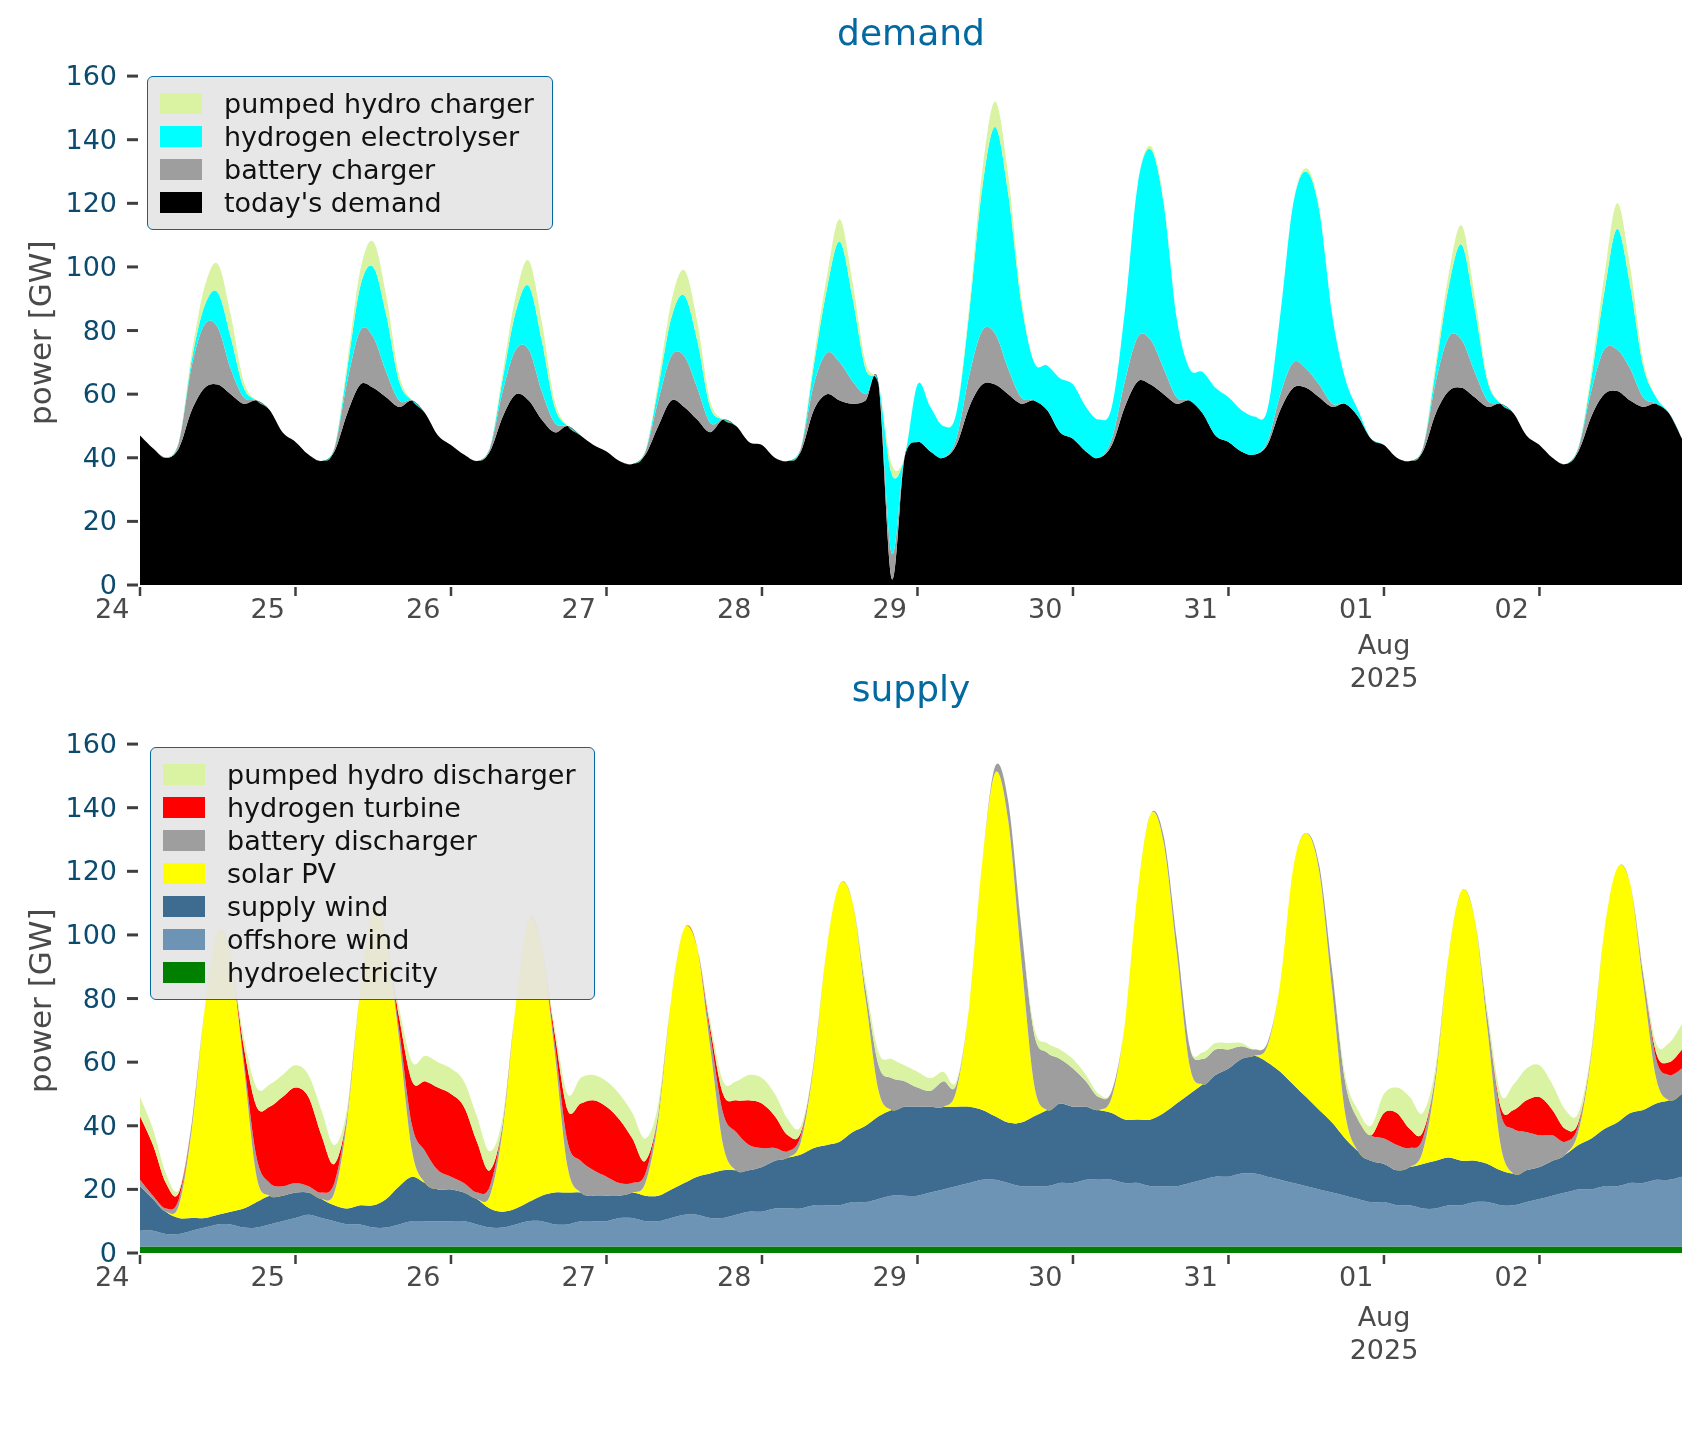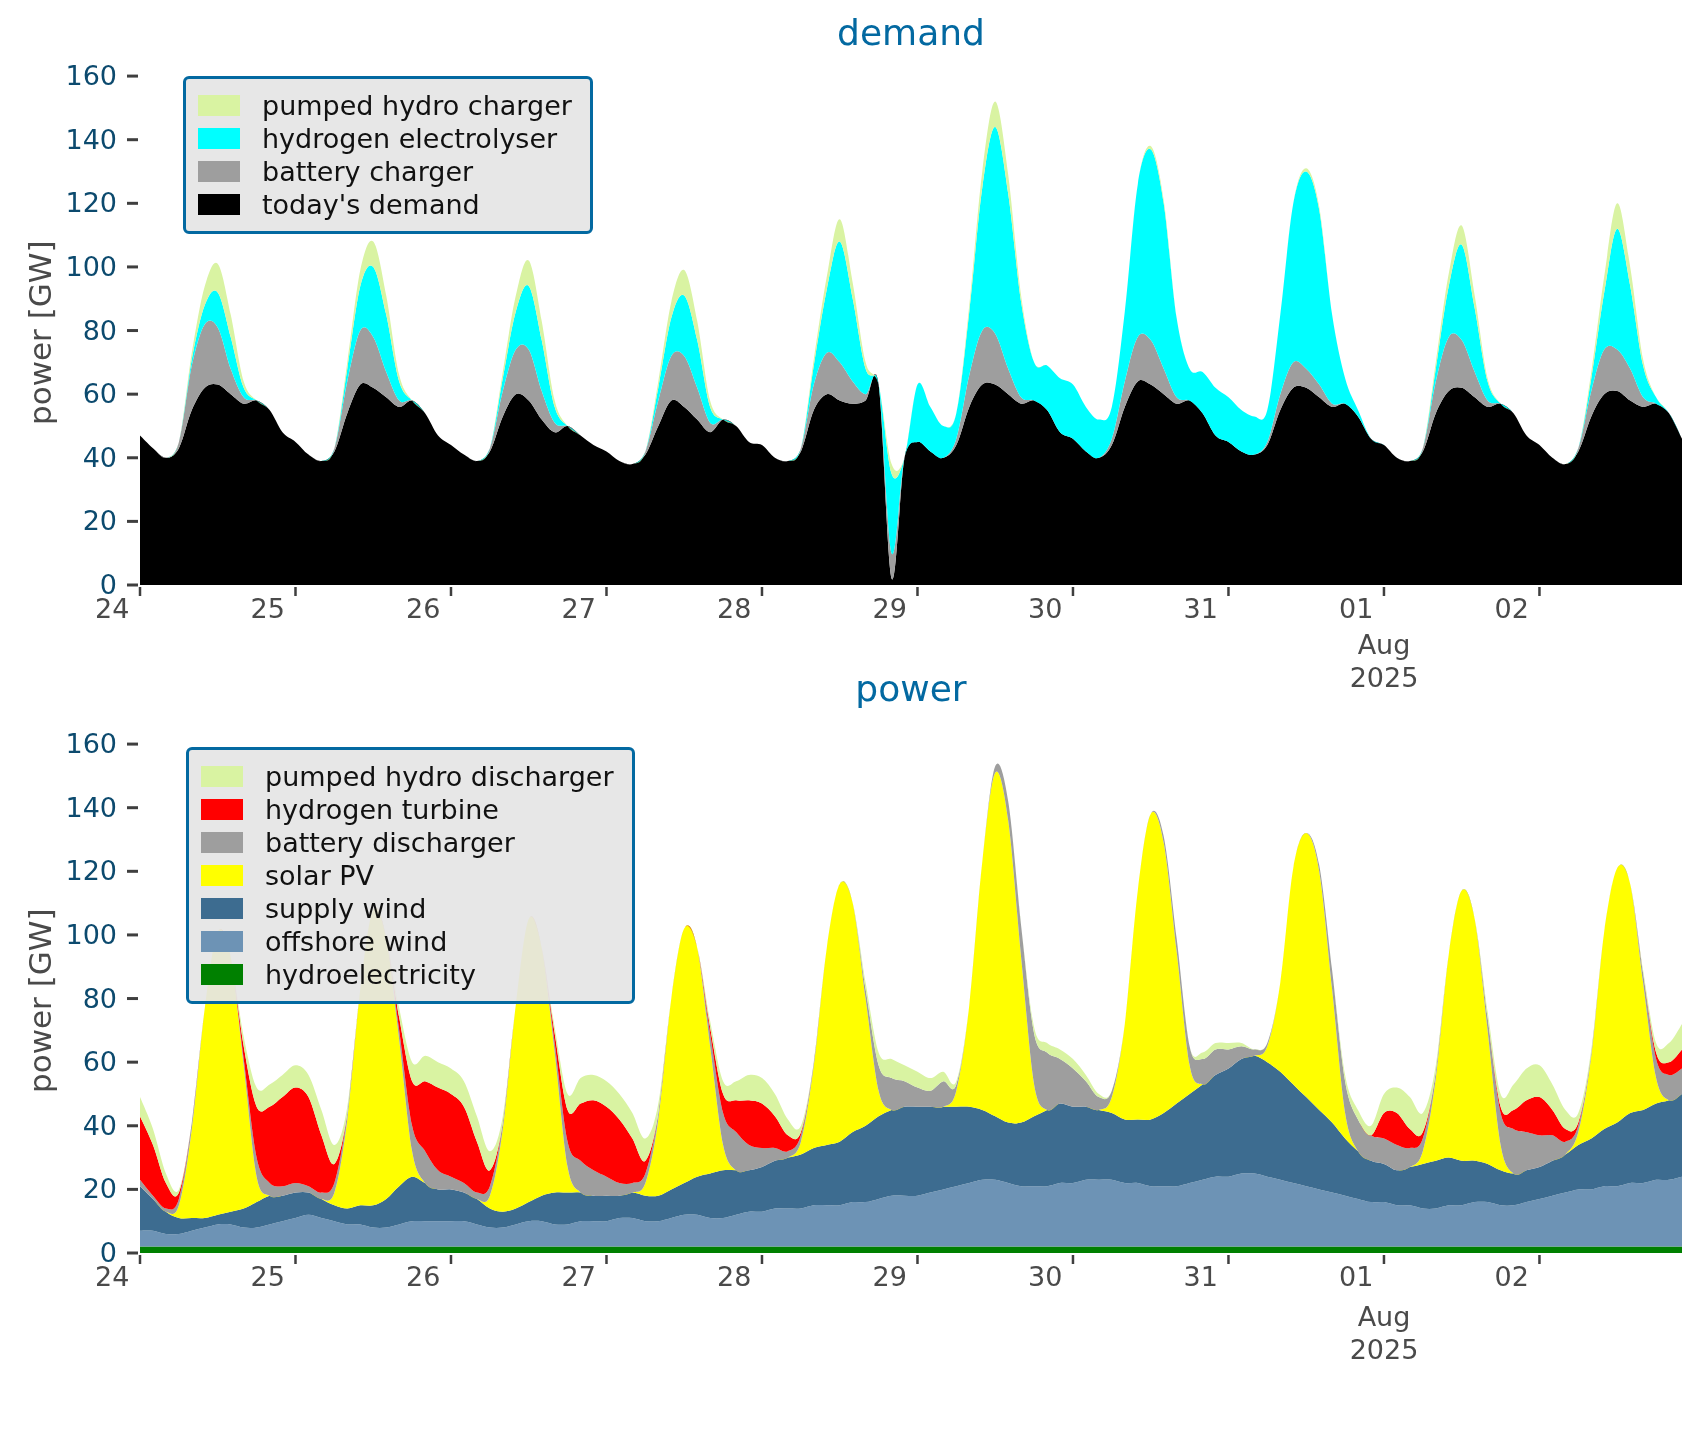--- a/index.html
+++ b/index.html
@@ -5,22 +5,22 @@
   html,body{margin:0;padding:0;background:#ffffff;}
   body{width:1706px;height:1431px;position:relative;overflow:hidden;
        font-family:"DejaVu Sans","Liberation Sans",sans-serif;}
   .fig{position:absolute;inset:0;background:#fff;}
   svg.plot-svg{position:absolute;left:0;top:0;}
   .chart-title{position:absolute;width:600px;text-align:center;font-size:36px;color:#0369a1;}
   .ylabel{position:absolute;font-size:31px;color:#4a4a4a;transform:rotate(-90deg);transform-origin:left top;white-space:nowrap;}
   .ytick-label{position:absolute;font-size:27px;color:#0c4a6e;text-align:right;width:90px;line-height:27px;}
   .xtick-label{position:absolute;font-size:27px;color:#4a4a4a;width:90px;line-height:30px;}
   .month-label{position:absolute;font-size:27px;color:#4a4a4a;text-align:center;width:120px;line-height:33px;}
-  .legend{position:absolute;background:rgba(229,229,229,0.92);border:3px solid #0369a1;border-radius:6px;
-          padding:10px 18px 10px 12px;box-sizing:border-box;margin-left:36px;}
+  .legend{position:absolute;background:rgba(229,229,229,0.92);border:1px solid #0369a1;border-radius:6px;
+          padding:10px 18px 10px 12px;box-sizing:border-box;}
   .legend-row{display:flex;align-items:center;height:33px;}
   .legend-swatch{width:42px;height:21px;margin-right:22px;flex:0 0 auto;}
   .legend-label{font-size:27px;color:#111;white-space:nowrap;}
 </style>
 </head>
 <body>
 
 <div class="fig">
   <svg class="plot-svg" id="chart-svg" width="1706" height="1431">
       <clipPath id="clip0">
@@ -78,21 +78,21 @@
       <line x1="127" y1="1125.7710843373493" x2="138" y2="1125.7710843373493" stroke="#3f3f3f" stroke-width="3"></line>
       <line x1="127" y1="1062.1566265060242" x2="138" y2="1062.1566265060242" stroke="#3f3f3f" stroke-width="3"></line>
       <line x1="127" y1="998.5421686746988" x2="138" y2="998.5421686746988" stroke="#3f3f3f" stroke-width="3"></line>
       <line x1="127" y1="934.9277108433735" x2="138" y2="934.9277108433735" stroke="#3f3f3f" stroke-width="3"></line>
       <line x1="127" y1="871.3132530120482" x2="138" y2="871.3132530120482" stroke="#3f3f3f" stroke-width="3"></line>
       <line x1="127" y1="807.6987951807229" x2="138" y2="807.6987951807229" stroke="#3f3f3f" stroke-width="3"></line>
       <line x1="127" y1="744.0843373493976" x2="138" y2="744.0843373493976" stroke="#3f3f3f" stroke-width="3"></line>
     </svg>
 
   <div class="chart-title" style="left:611px;top:12px;">demand</div>
-  <div class="chart-title" style="left:611px;top:668px;">power</div>
+  <div class="chart-title" style="left:611px;top:668px;">supply</div>
 
   <div class="ylabel" style="left:22px;top:425px;">power [GW]</div>
   <div class="ylabel" style="left:22px;top:1093px;">power [GW]</div>
 
   <div id="tick-labels">
       <div class="xtick-label" style="left: 95px; top: 594px;">24</div>
       <div class="xtick-label" style="left: 250.495px; top: 594px;">25</div>
       <div class="xtick-label" style="left: 405.991px; top: 594px;">26</div>
       <div class="xtick-label" style="left: 561.486px; top: 594px;">27</div>
       <div class="xtick-label" style="left: 716.981px; top: 594px;">28</div>

